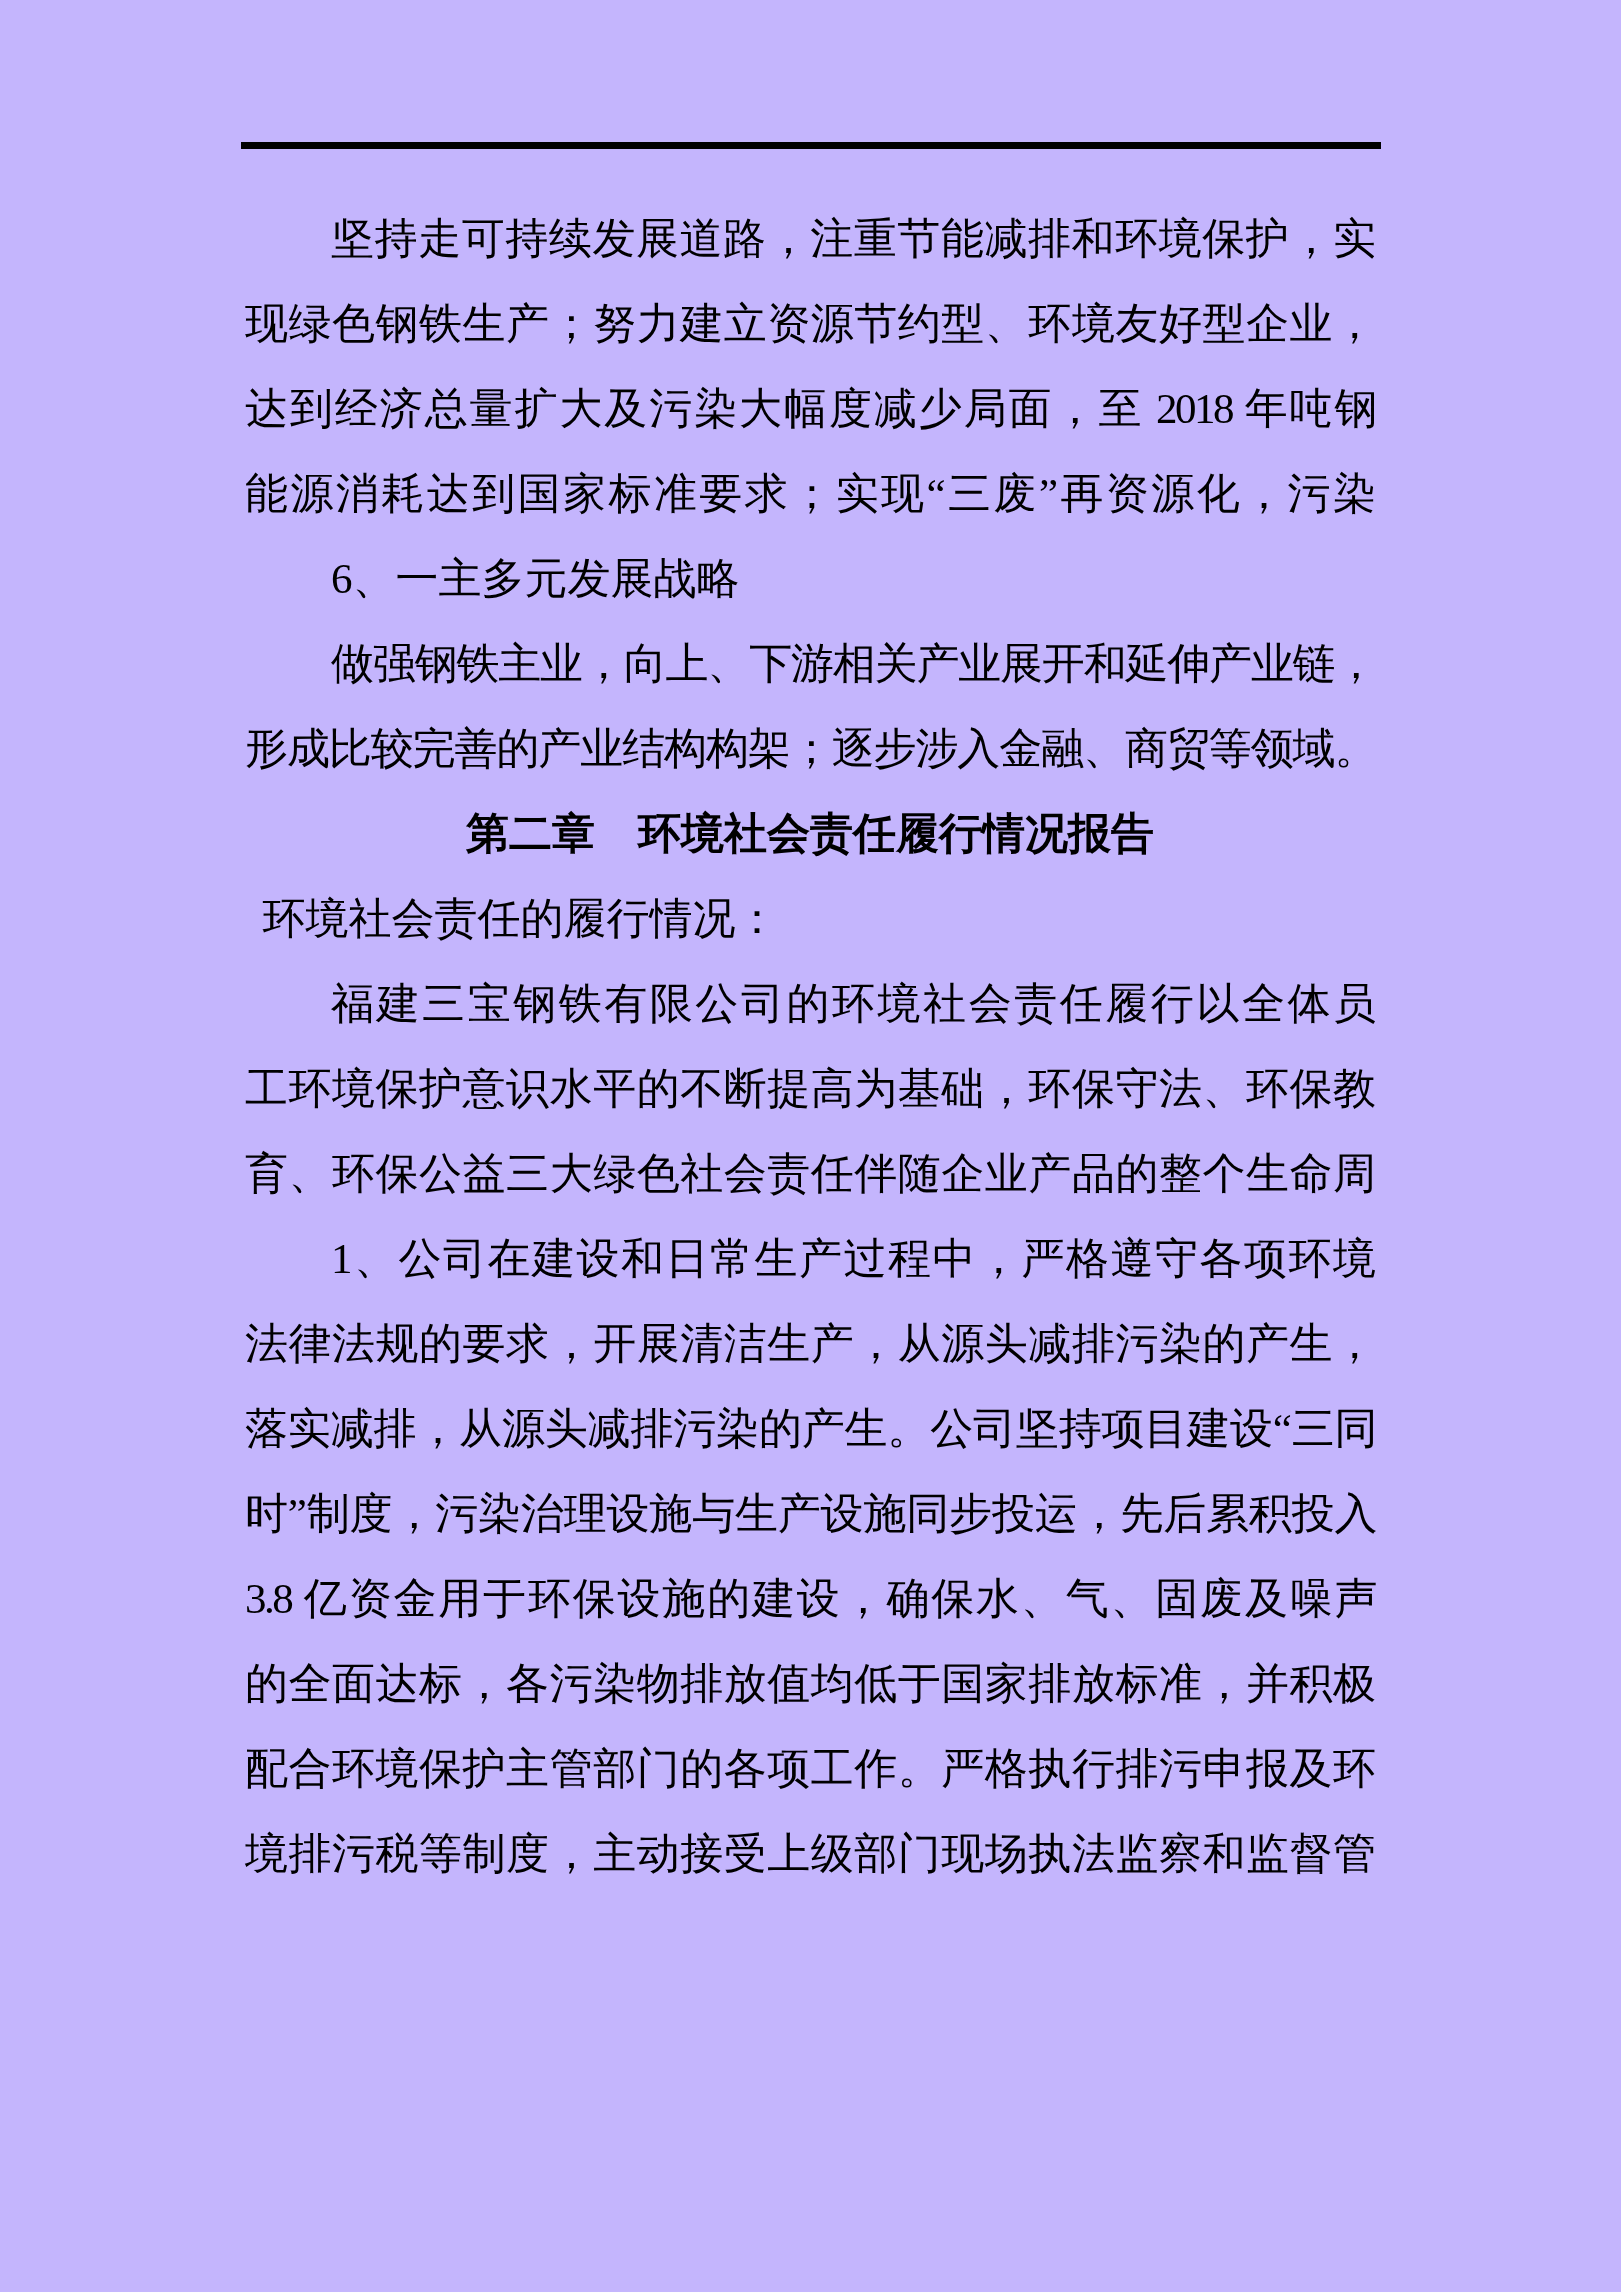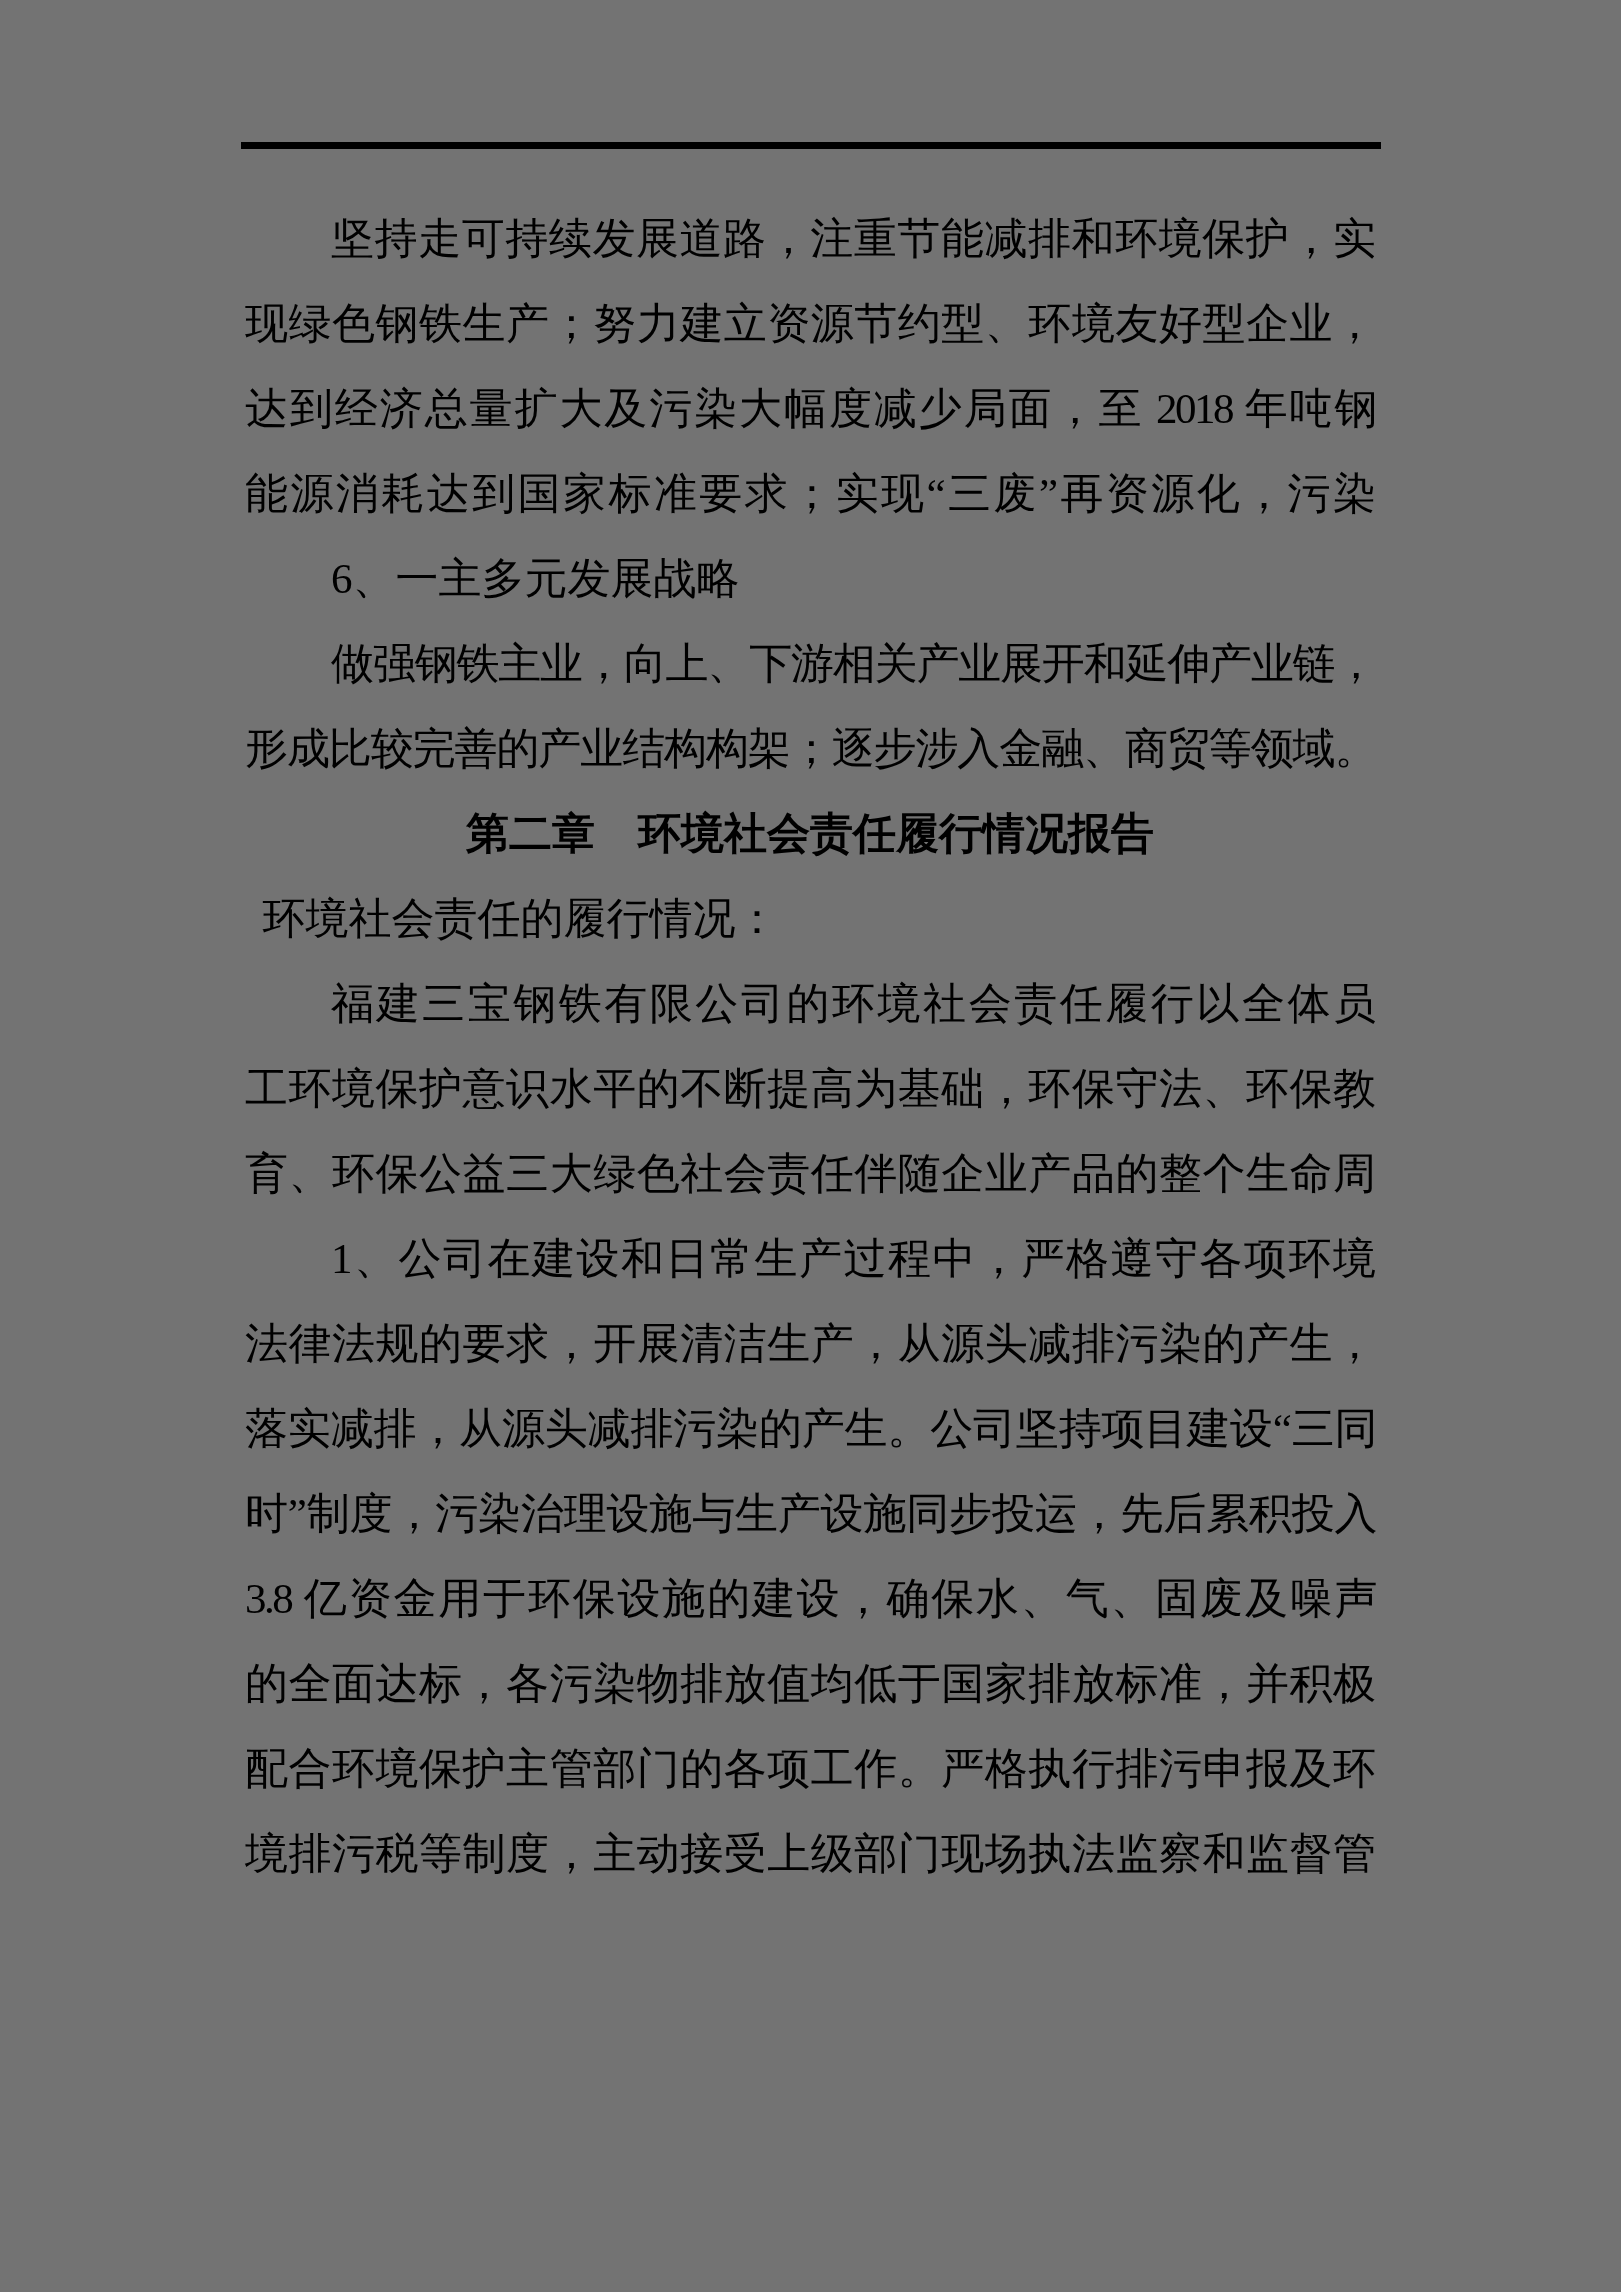--- a/index.html
+++ b/index.html
@@ -4,21 +4,21 @@
 <style>
   html, body {
     margin: 0;
     padding: 0;
     background: #888;
   }
   .page {
     position: relative;
     width: 1621px;
     height: 2293px;
-    background: #737373;
+    background: #c4b5fd;
     overflow: hidden;
     font-family: "Liberation Serif", sans-serif; 
     color: #000000;
   }
   .header-rule {
     position: absolute;
     left: 241px;
     top: 142px;
     width: 1140px;
     height: 6.9px;

